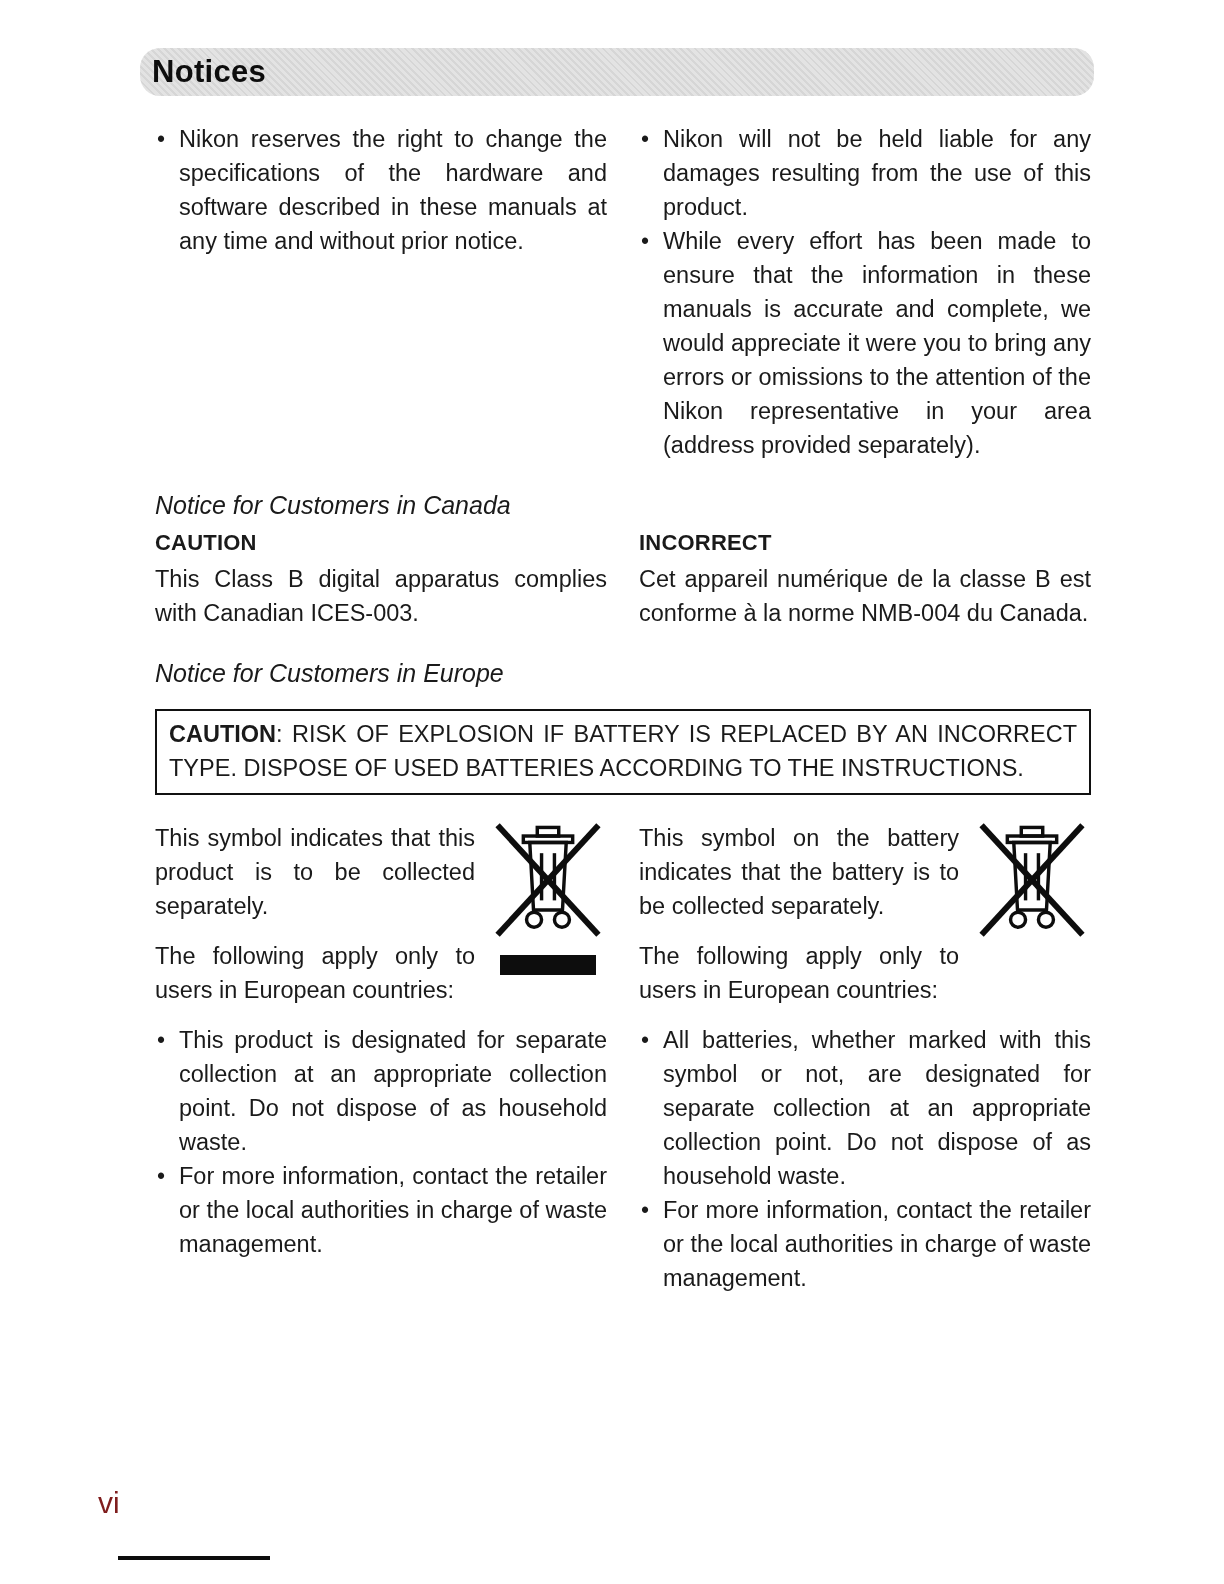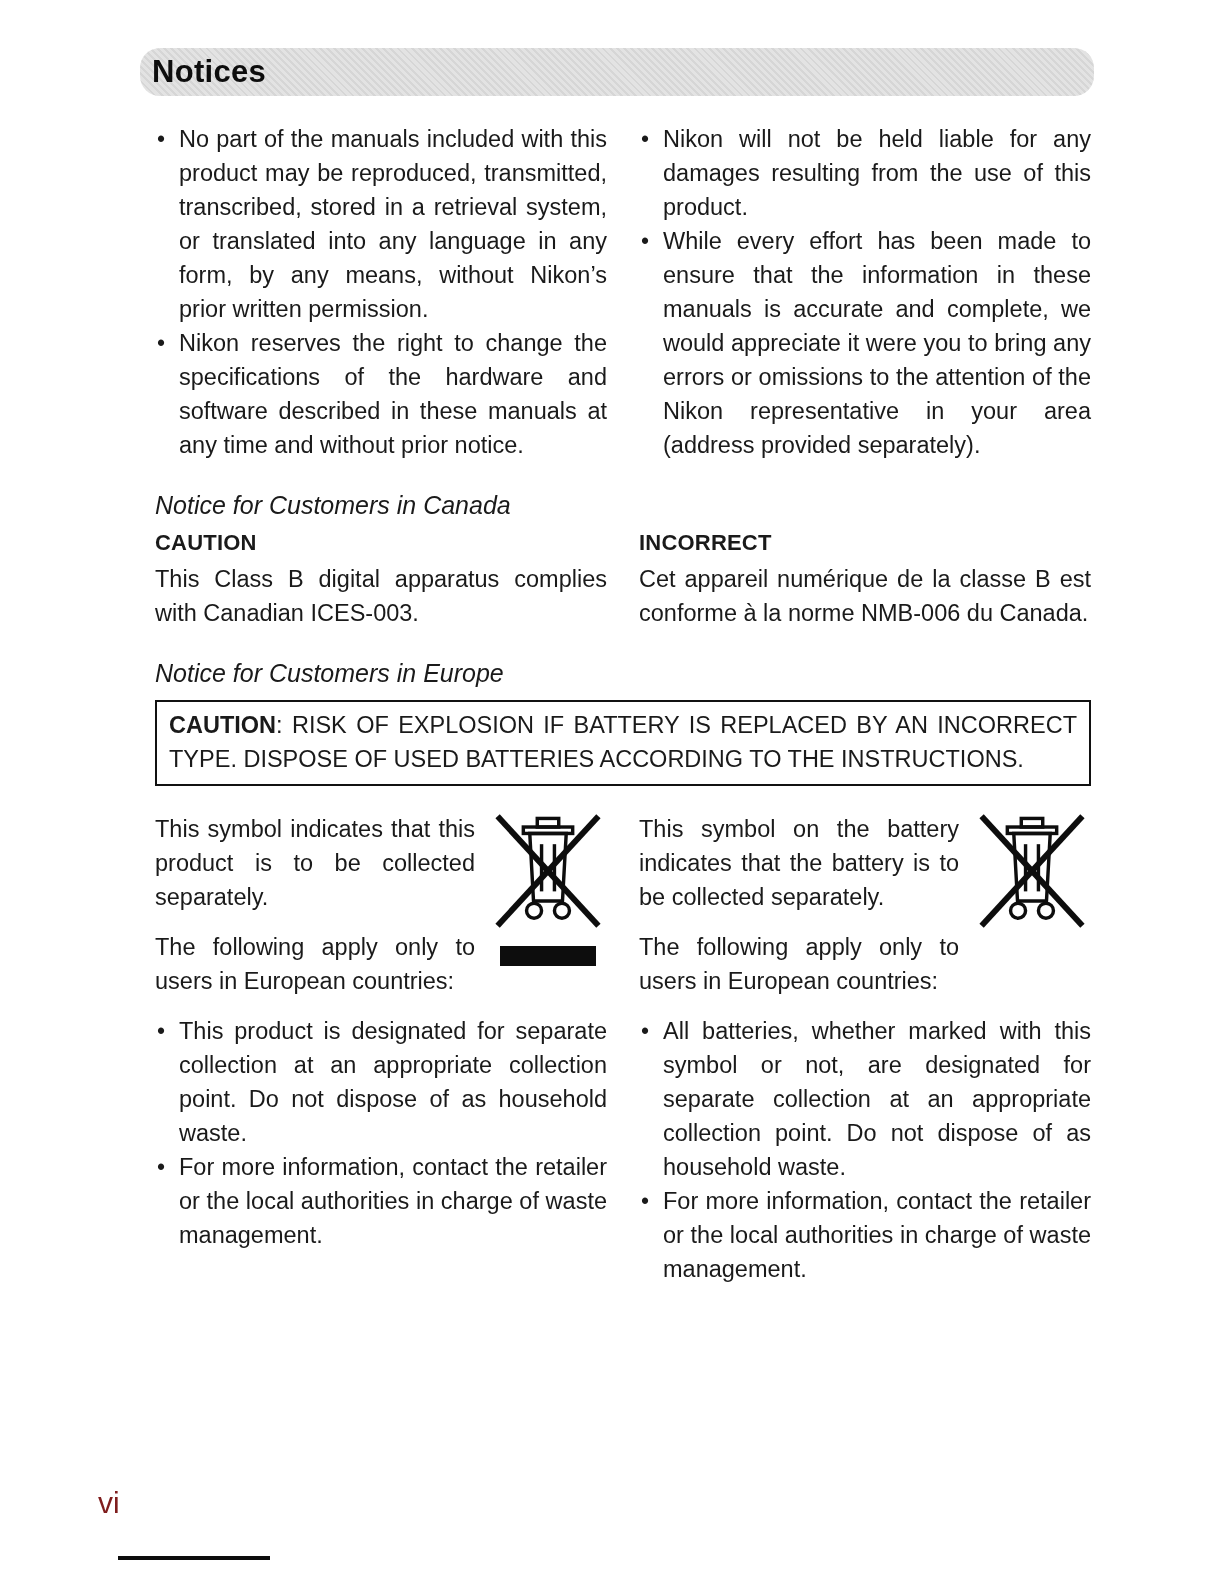--- a/index.html
+++ b/index.html
@@ -68,21 +68,21 @@
     font-weight: bold;
     font-size: 22px;
     letter-spacing: 0.2px;
     text-align: left;
     margin-bottom: 2px;
   }
 
   .caution-box {
     border: 2.5px solid #111;
     padding: 6px 12px 8px 12px;
-    margin-top: 10px;
+    margin-top: 19px;
     margin-bottom: 26px;
   }
   .caution-box .bold-label { font-weight: bold; }
 
   .weee-float {
     float: right;
     width: 118px;
     margin-left: 14px;
     margin-bottom: 26px;
     text-align: center;
@@ -119,41 +119,40 @@
 
   <div class="header-bar">
     <h1>Notices</h1>
   </div>
 
   <div class="content">
 
     <div class="two-col">
       <div class="col">
         <ul class="notice-list">
-          <li>No part of the manuals included with this product may be reproduced, transmitted, transcribed, stored in a retrieval system, or translated into any language in any form, by any means, without Nikon’s prior written permission.</li>
           <li>Nikon reserves the right to change the specifications of the hardware and software described in these manuals at any time and without prior notice.</li>
         </ul>
       </div>
       <div class="col">
         <ul class="notice-list">
           <li>Nikon will not be held liable for any damages resulting from the use of this product.</li>
           <li>While every effort has been made to ensure that the information in these manuals is accurate and complete, we would appreciate it were you to bring any errors or omissions to the attention of the Nikon representative in your area (address provided separately).</li>
         </ul>
       </div>
     </div>
 
     <h2 class="section-heading">Notice for Customers in Canada</h2>
     <div class="two-col">
       <div class="col">
         <div class="subsection-label">CAUTION</div>
         <p>This Class B digital apparatus complies with Canadian ICES-003.</p>
       </div>
       <div class="col">
         <div class="subsection-label">INCORRECT</div>
-        <p>Cet appareil numérique de la classe B est conforme à la norme NMB-006 du Canada.</p>
+        <p>Cet appareil numérique de la classe B est conforme à la norme NMB-004 du Canada.</p>
       </div>
     </div>
 
     <h2 class="section-heading">Notice for Customers in Europe</h2>
 
     <div class="caution-box">
       <span class="bold-label">CAUTION</span><span>: RISK OF EXPLOSION IF BATTERY IS REPLACED BY AN INCORRECT TYPE. DISPOSE OF USED BATTERIES ACCORDING TO THE INSTRUCTIONS.</span>
     </div>
 
     <div class="two-col">

